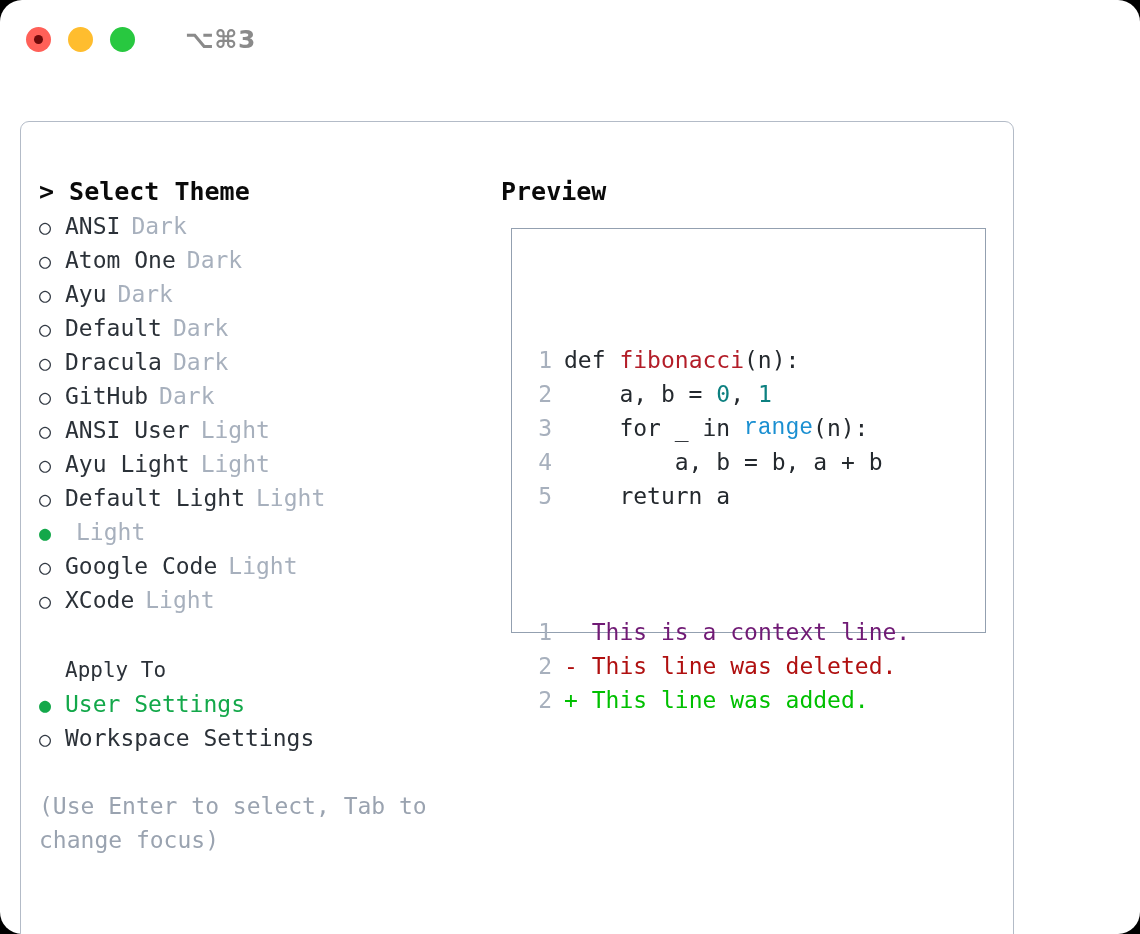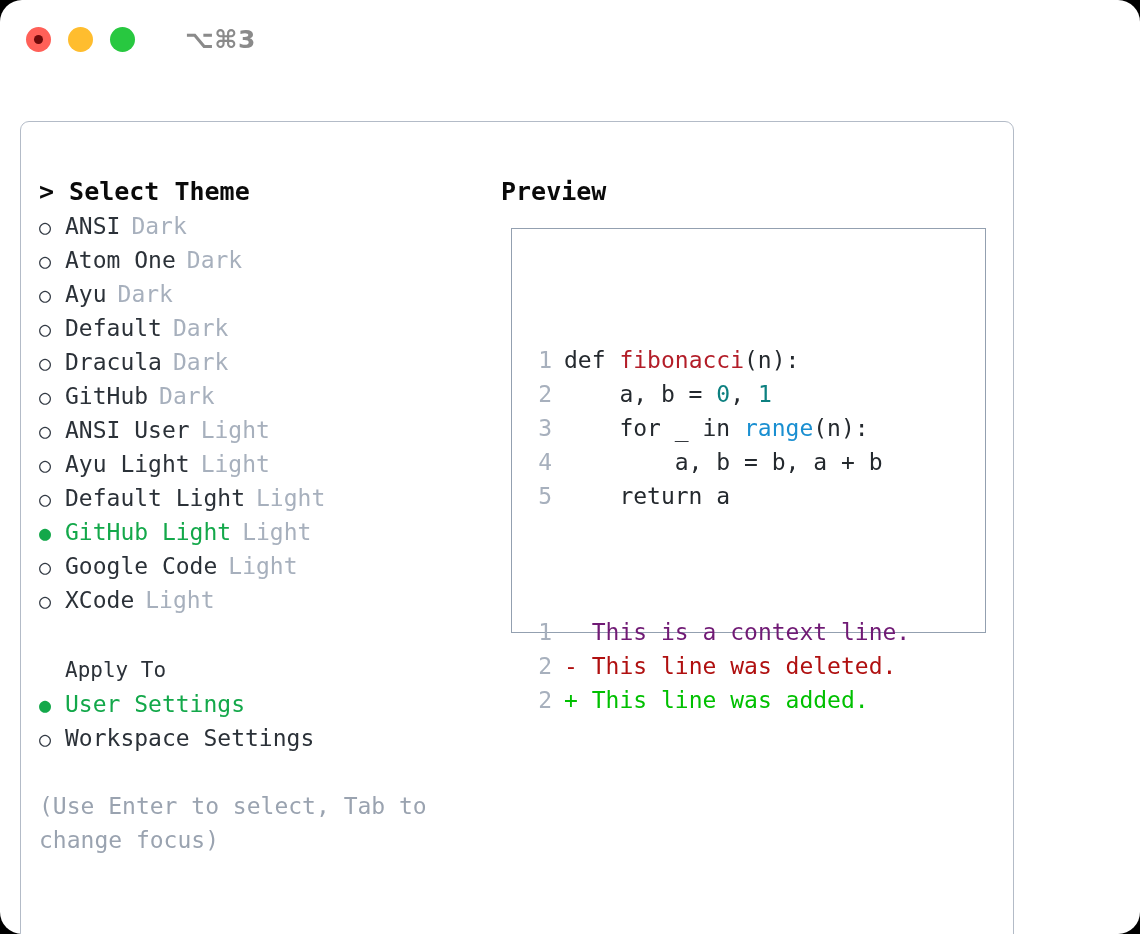--- a/index.html
+++ b/index.html
@@ -175,21 +175,21 @@
   .lnum {
     color: #a7b0bd;
     width: 28px;
     flex: 0 0 28px;
     text-align: right;
     margin-right: 12px;
   }
   .ctext { color: #24292e; text-align: center; }
   .tok-fn   { color: #b31d28; }
   .tok-num  { color: #0d8080; }
-  .tok-call { color: #1a8fd1; }
+  .tok-call { color: #1a8fd1; font-family: Liberation Mono, monospace; }
   .diff-block { margin-top: 34px; }
   .diff-ctx { color: #701a75; text-align: right; }
   .diff-del { color: #b01010; }
   .diff-add { color: #00c000; }
 </style>
 </head>
 <body>
 
 <div class="window">
 
@@ -210,21 +210,21 @@
         <div class="theme-list" id="theme-list">
             <div class="row"><span class="marker">○</span><span class="name">ANSI</span><span class="category">Dark</span></div>
             <div class="row"><span class="marker">○</span><span class="name">Atom One</span><span class="category">Dark</span></div>
             <div class="row"><span class="marker">○</span><span class="name">Ayu</span><span class="category">Dark</span></div>
             <div class="row"><span class="marker">○</span><span class="name">Default</span><span class="category">Dark</span></div>
             <div class="row"><span class="marker">○</span><span class="name">Dracula</span><span class="category">Dark</span></div>
             <div class="row"><span class="marker">○</span><span class="name">GitHub</span><span class="category">Dark</span></div>
             <div class="row"><span class="marker">○</span><span class="name">ANSI User</span><span class="category">Light</span></div>
             <div class="row"><span class="marker">○</span><span class="name">Ayu Light</span><span class="category">Light</span></div>
             <div class="row"><span class="marker">○</span><span class="name">Default Light</span><span class="category">Light</span></div>
-            <div class="row selected"><span class="marker">●</span><span class="name">GitHub Light</span><span class="category">Light</span></div>
+            <div class="row selected"><span class="marker">●</span><span class="category">Light</span></div>
             <div class="row"><span class="marker">○</span><span class="name">Google Code</span><span class="category">Light</span></div>
             <div class="row"><span class="marker">○</span><span class="name">XCode</span><span class="category">Light</span></div>
           </div>
 
         <div class="apply-block">
           <div class="apply-title">Apply To</div>
           <div id="apply-list">
               <div class="row selected"><span class="marker">●</span><span class="name">User Settings</span></div>
               <div class="row"><span class="marker">○</span><span class="name">Workspace Settings</span></div>
             </div>

